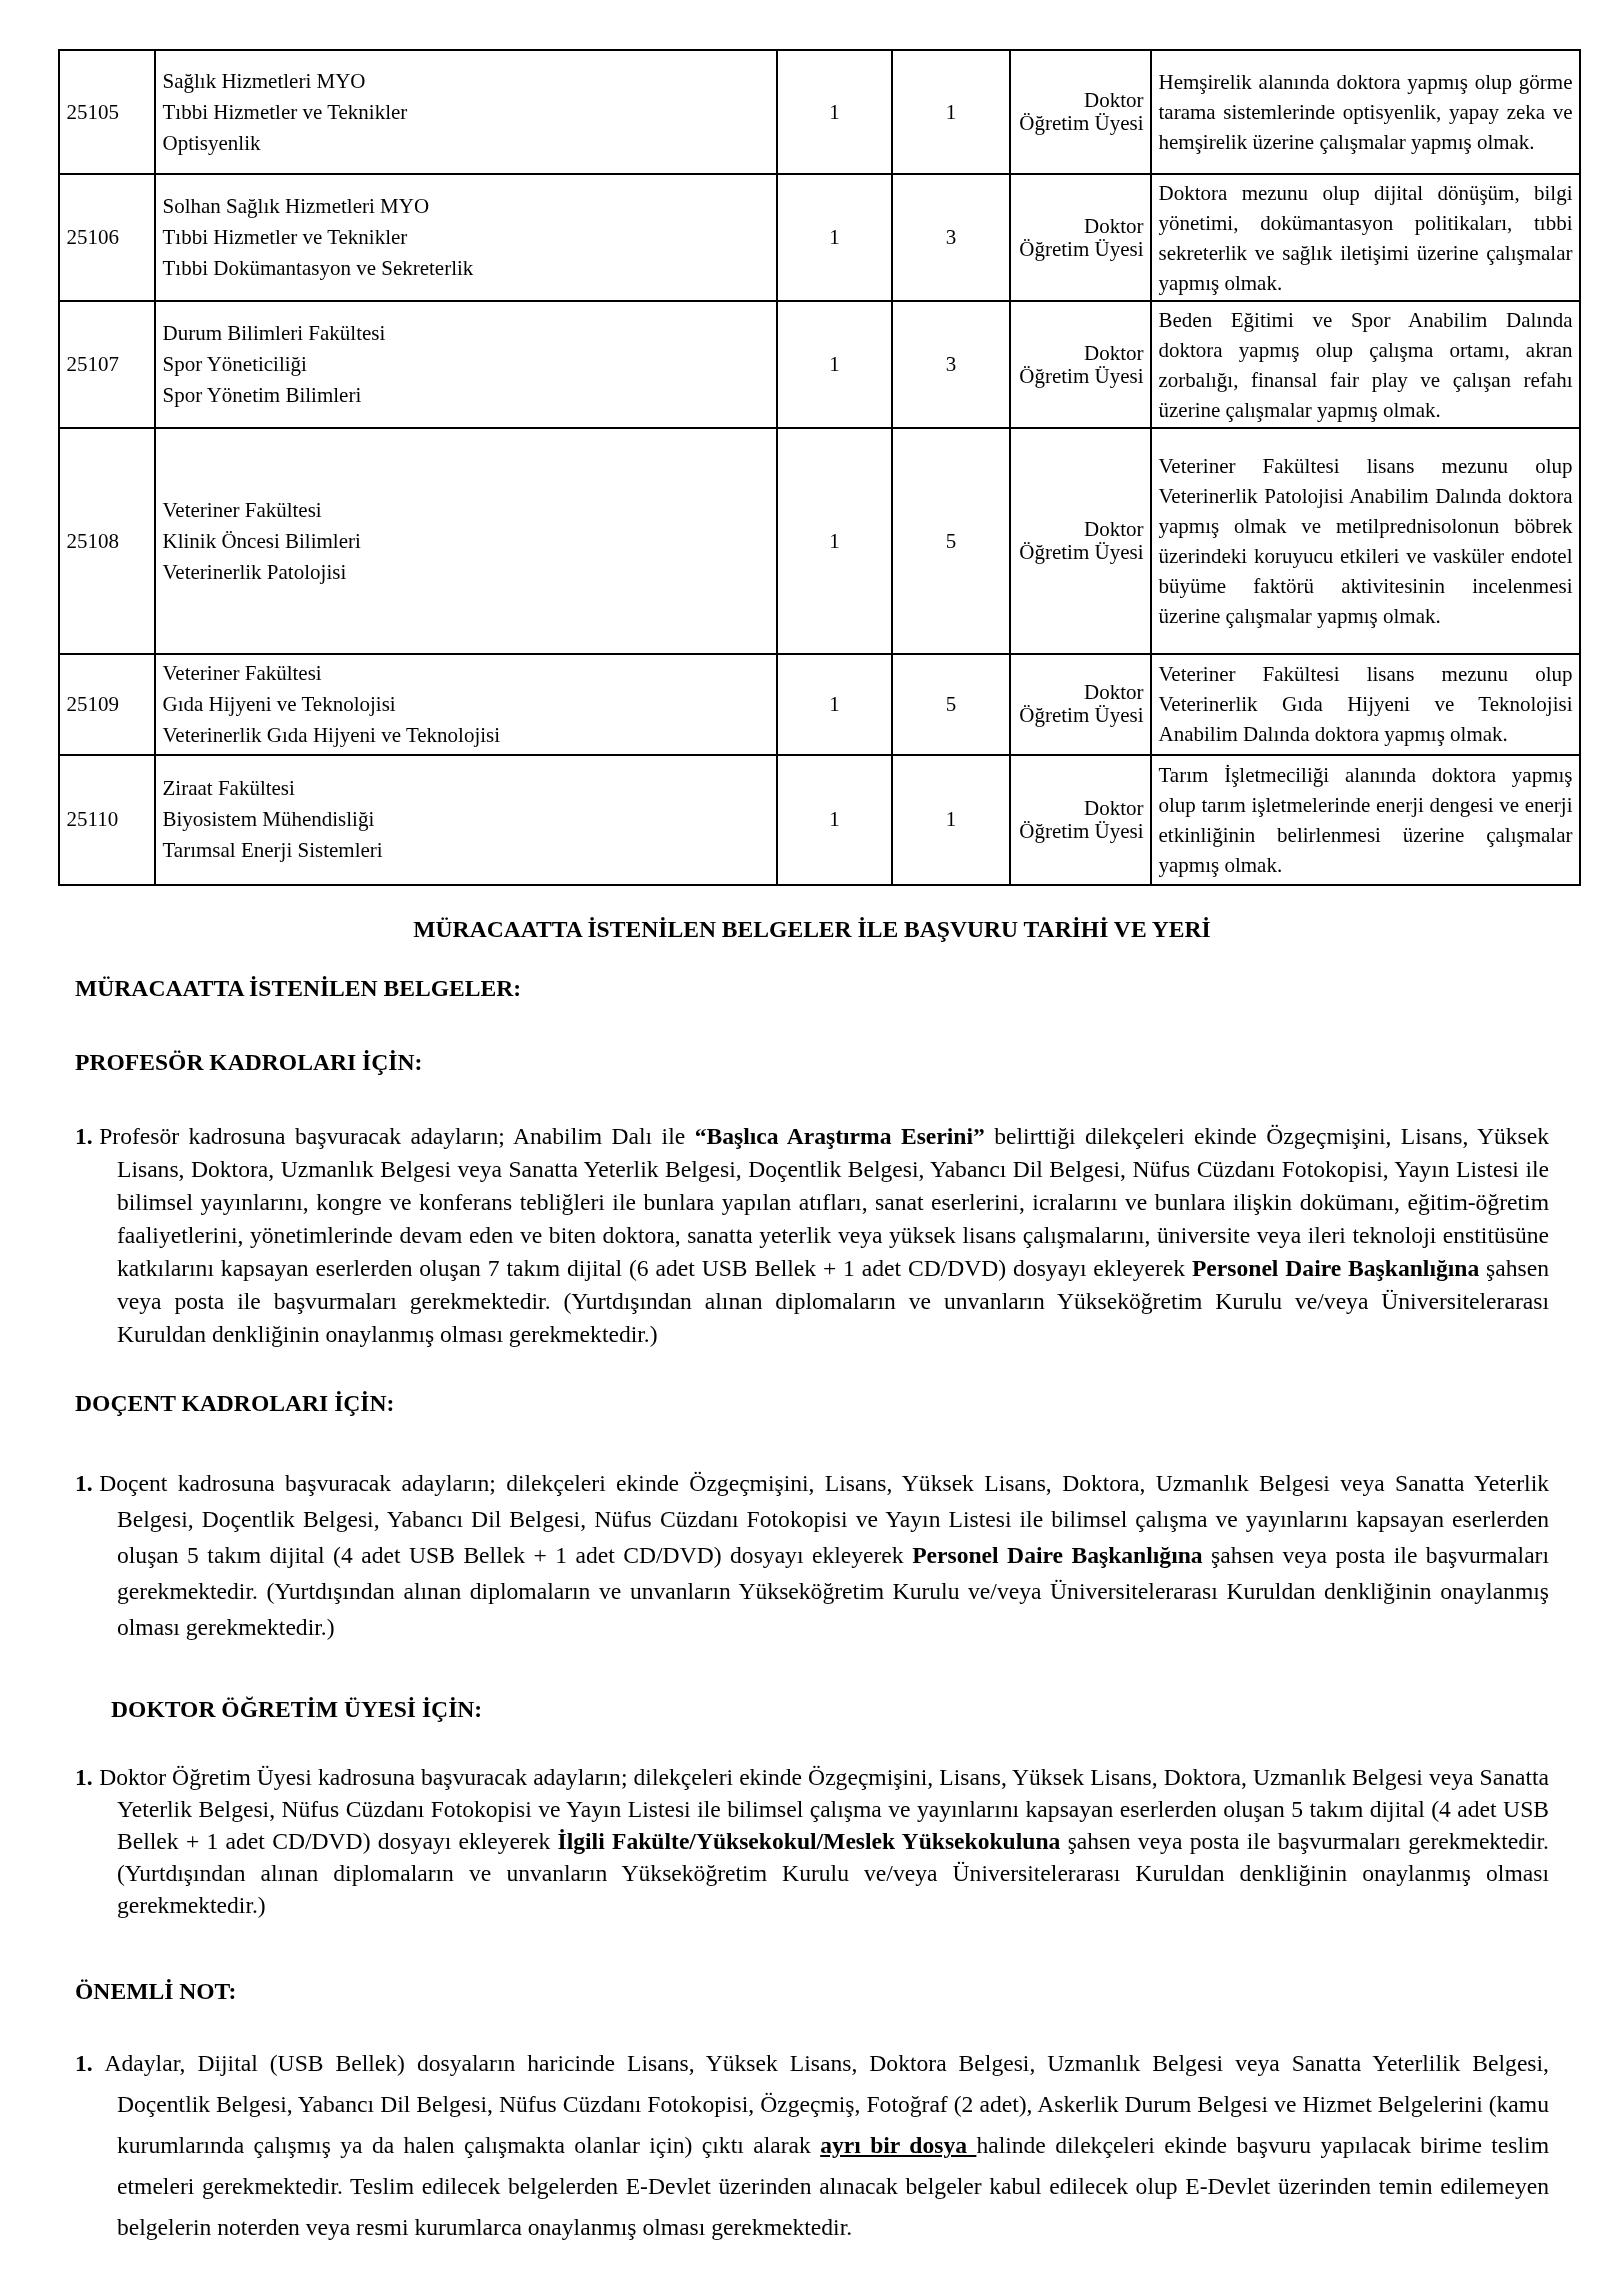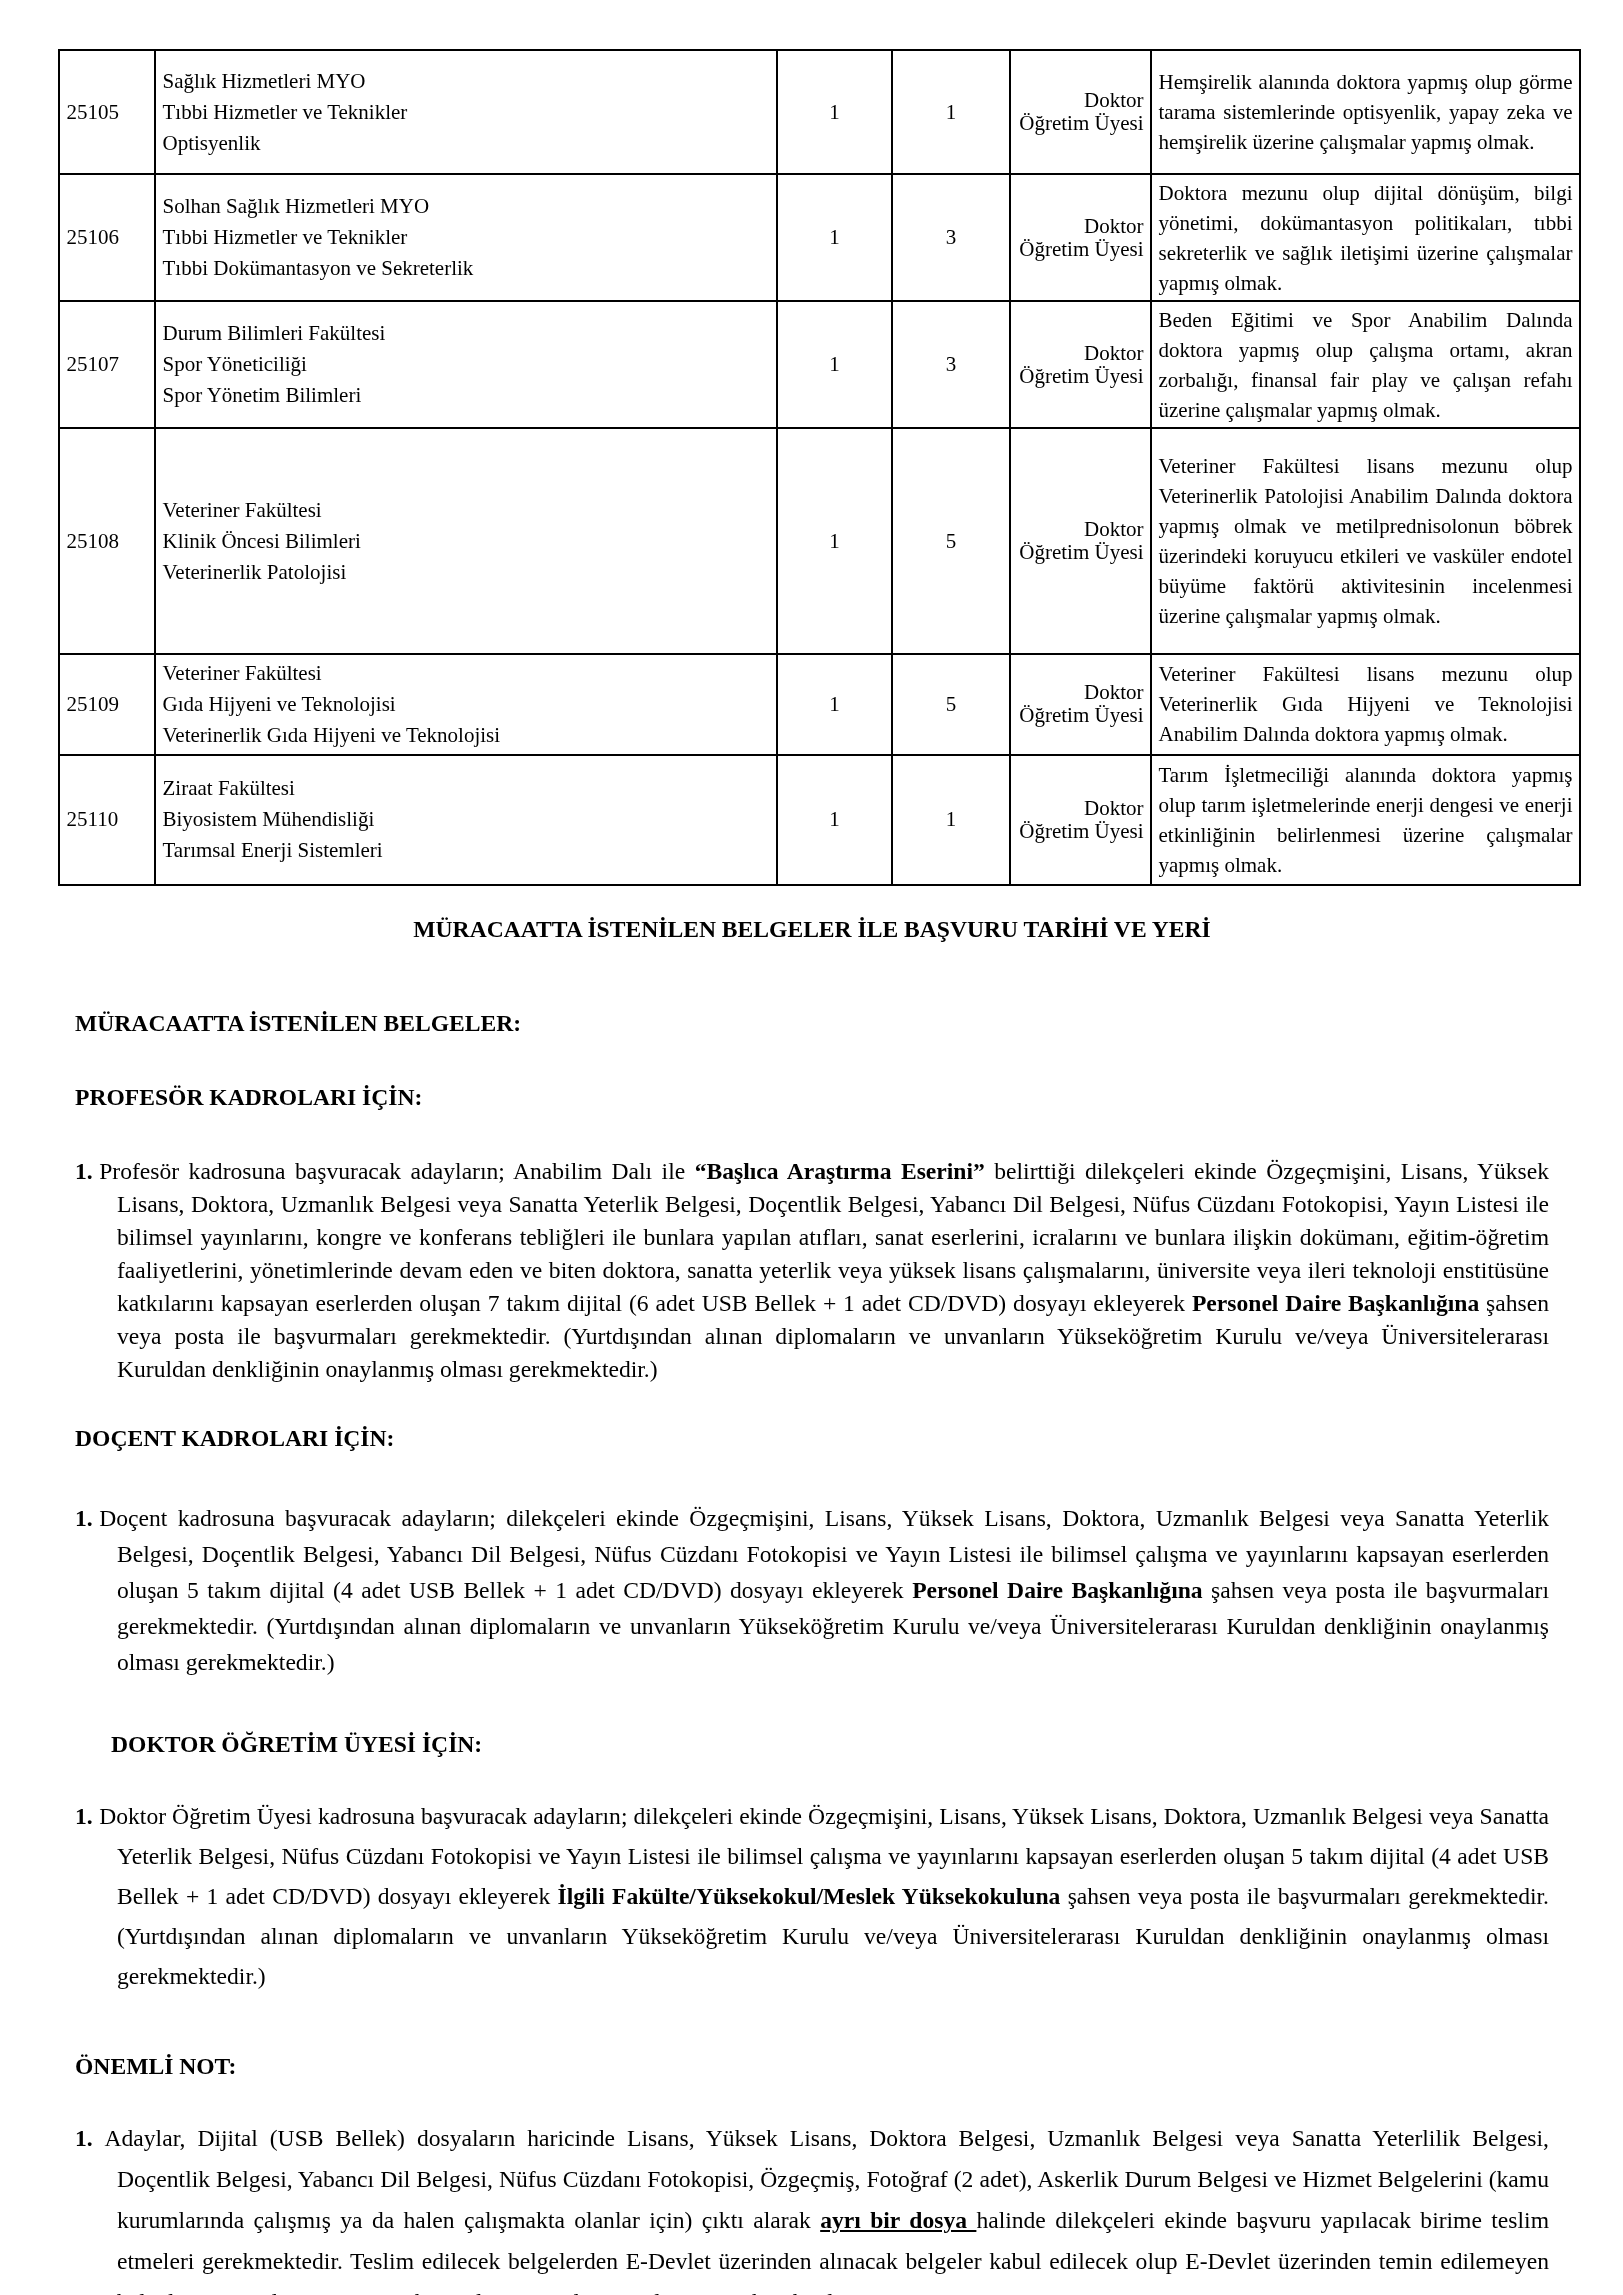--- a/index.html
+++ b/index.html
@@ -29,33 +29,33 @@
   td.c-num{text-align:center;}
   td.c-title{text-align:right;line-height:23px;padding:2.6px 9.2px;}
   td.c-desc{text-align:justify;line-height:30px;padding:1.3px 6.5px;}
   
   .content{
     position:absolute;left:75px;top:915px;width:1474px;
     font-size:23.6px;line-height:29.4px;
   }
   .heading{font-weight:bold;margin:0;}
   .h-center{text-align:center;}
-  .h-docs{margin-top:65px;}
+  .h-docs{margin-top:30px;}
   .h-prof{margin-top:44px;}
   .h-docent{margin-top:38px;}
   .h-doctor{margin-top:50px;margin-left:36px;}
   .h-important{margin-top:56px;}
   .para{
     text-align:justify;margin:0;
     padding-left:42px;text-indent:-42px;
   }
   .para .num{font-weight:bold;margin-right:6.5px;}
   .para-professor{margin-top:43px;line-height:33px;}
   .para-docent{margin-top:46px;line-height:36px;font-family:Liberation Serif, serif;}
-  .para-doctor{margin-top:37px;line-height:40px;}
+  .para-doctor{margin-top:37px;line-height:32px;}
   .para-important{margin-top:37px;line-height:41px;}
   .para-important .num{margin-right:11.8px;}
   .u{text-decoration:underline;}
 </style>
 </head>
 <body>
 
 <div class="page">
 
   <table class="positions">

